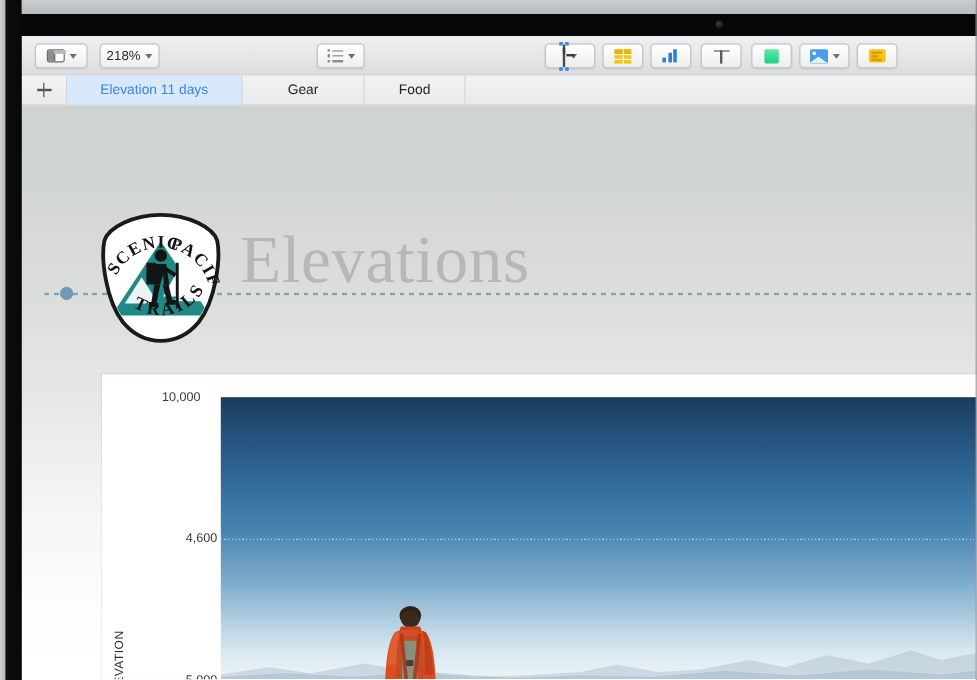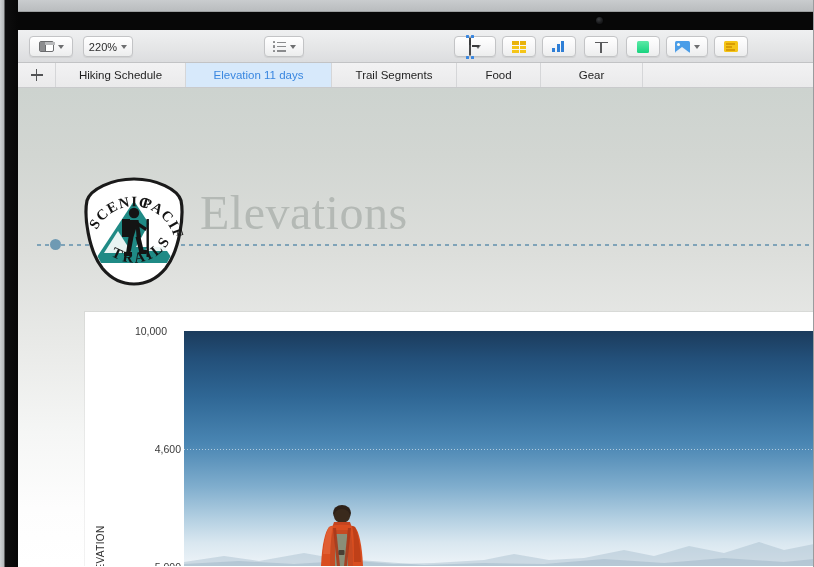--- a/index.html
+++ b/index.html
@@ -188,21 +188,21 @@
   #logo-badge {
     position: absolute; left: 60px; top: 87px;
     width: 112px; height: 112px;
   }
   #logo-badge svg { display:block; }
 
   
   #slide-title {
     position: absolute; left: 182px; top: 97px;
     font-family: "Liberation Serif", serif;
-    font-size: 48px;
+    font-size: 56px;
     color: #b4b9b5;
     letter-spacing: .5px;
     white-space: nowrap;
   }
 
   
   #chart-panel {
     position: absolute; left: 67px; top: 224px;
     width: 729px; height: 254px;
     background: #ffffff;
@@ -273,21 +273,21 @@
   <div id="app-window">
 
     <div id="toolbar">
 
       <div class="tb-btn" style="left:11px;width:44px;">
         <span class="ico-view"></span>
         <span class="chev"></span>
       </div>
 
       <div class="tb-btn" style="left:65px;width:50px;">
-        <span class="tb-label">220%</span>
+        <span class="tb-label">218%</span>
         <span class="chev"></span>
       </div>
 
       <div class="tb-btn" style="left:246px;width:40px;">
         <span class="ico-list">
           <i style="top:0"></i>
             <span style="top:0.5px"></span>
           <i style="top:4.3px"></i>
             <span style="top:4.8px"></span>
           <i style="top:8.6px"></i>
@@ -346,34 +346,28 @@
             <i style="top:8px;width:9px;"></i>
         </span>
       </div>
     </div>
 
     <div id="tabbar">
       <div id="tab-add">
         <span class="plus"></span>
       </div>
 
-      <div class="tab" style="width:130px;">
-        <span>Hiking Schedule</span>
-      </div>
       <div class="tab active" style="width:146px;">
         <span>Elevation 11 days</span>
       </div>
-      <div class="tab" style="width:125px;">
-        <span>Trail Segments</span>
+      <div class="tab" style="width:102px;">
+        <span>Gear</span>
       </div>
       <div class="tab" style="width:84px;">
         <span>Food</span>
-      </div>
-      <div class="tab" style="width:102px;">
-        <span>Gear</span>
       </div>
       <div class="tab" id="tab-spacer"></div>
     </div>
 
     <div id="canvas">
 
       <div id="align-guide"></div>
       <div id="align-dot"></div>
 
       <div id="logo-badge">

